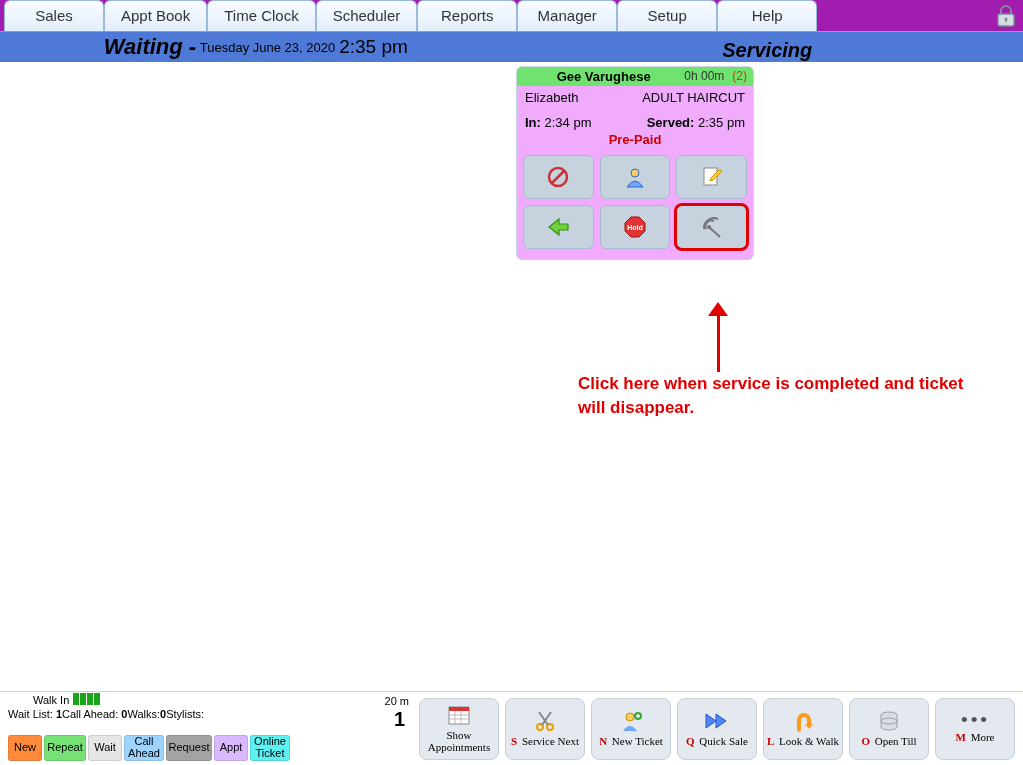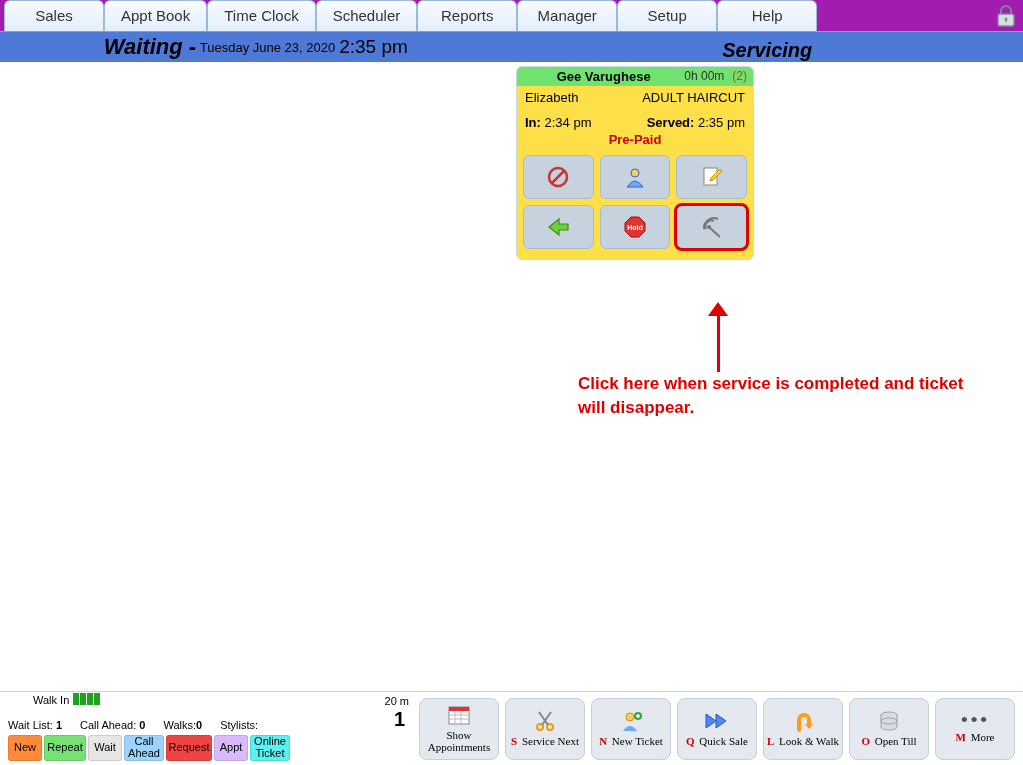--- a/index.html
+++ b/index.html
@@ -89,21 +89,21 @@
   }
 
   
   .card {
     position: absolute;
     left: 516px;
     top: 4px;
     width: 238px;
     border: 1px solid #cbd7e4;
     border-radius: 6px;
-    background: #fde047;
+    background: #f0abfc;
     padding: 0 0 4px 0;
   }
   .card .header {
     background: #6fe26f;
     text-align: center;
     padding: 2px 6px;
     font-weight: bold;
     position: relative;
     border-top-left-radius: 5px;
     border-top-right-radius: 5px;
@@ -175,40 +175,40 @@
   .bottom-left {
     width: 460px;
     padding: 4px 10px 4px 8px;
     font-size:11px;
     display:flex; flex-direction:column; justify-content:flex-end;
   }
   .bl-top { display:flex; justify-content:space-between; align-items:flex-end; margin-bottom:1px;}
   .bl-top .walkin-line { display:flex; align-items:center; gap:4px;margin-left:25px;}
   .bl-top .meter span { display:inline-block; width:6px; height:12px; background:#1aa51a; margin-right:1px;}
   .bl-top .right20 { text-align:right; }
-  .bl-stats { display:flex; gap:18px; align-items:flex-end; padding-bottom:2px; }
+  .bl-stats { display:flex; gap:0; padding-bottom:2px; }
   .bl-stats .big { font-size:20px; font-weight:bold; margin-left:auto; padding-right:4px;}
   .bl-buttons { display:flex; gap:2px; margin-top:2px;}
   .bl-buttons .mini {
     height:26px;
     font-size:11px;
     display:flex; align-items:center; justify-content:center;
     text-align:center;
     border-radius:3px;
     border:1px solid rgba(0,0,0,0.1);
     padding:0 4px;
     cursor:pointer;
     white-space:pre-line;
     line-height:1.05;
   }
   .c-orange{background:#ff8b3a;}
   .c-green{background:#76e276;}
   .c-grey{background:#e6e6e6;}
   .c-blue{background:#9cd3ff;}
-  .c-yellow{background:#ef4444;}
+  .c-yellow{background:#a3a3a3;}
   .c-purple{background:#d9b9ff;}
   .c-cyan{background:#5cf0f0;}
 
   .bottom-right {
     flex:1;
     display:flex;
     align-items:center;
     justify-content:flex-start;
     gap:6px;
     padding: 6px 8px 6px 0;

